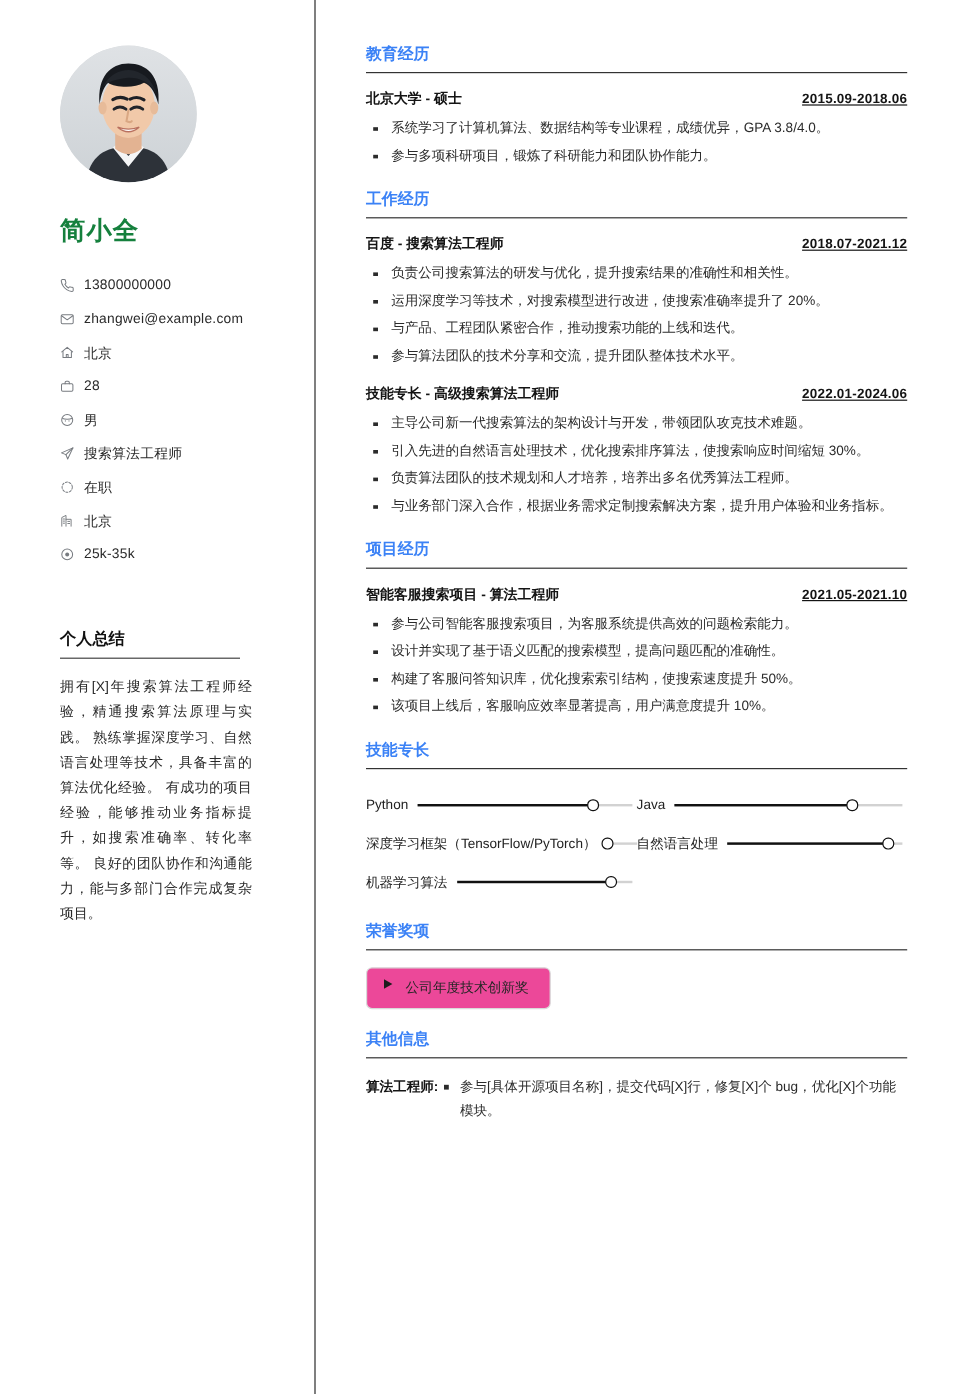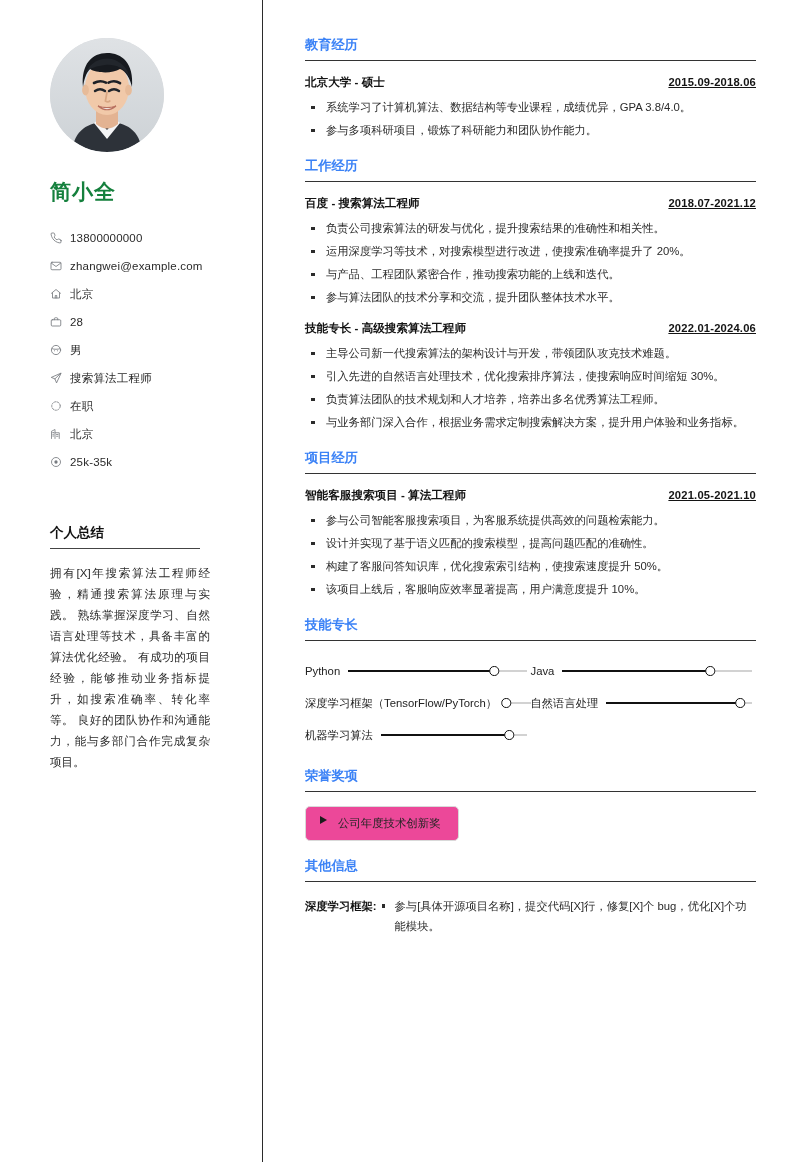--- a/index.html
+++ b/index.html
@@ -504,19 +504,19 @@
         <span class="honor-chip">
           <span class="tri"></span>
           <span>公司年度技术创新奖</span>
         </span>
       </div>
     </section>
 
     <section class="sec">
       <div class="sec-title">其他信息</div>
       <div class="other-row">
-        <span class="other-key">深度学习框架:</span>
+        <span class="other-key">算法工程师:</span>
         <span class="other-val">参与[具体开源项目名称]，提交代码[X]行，修复[X]个 bug，优化[X]个功能模块。</span>
       </div>
     </section>
 
   </main>
 </div>
 
 </body></html>

